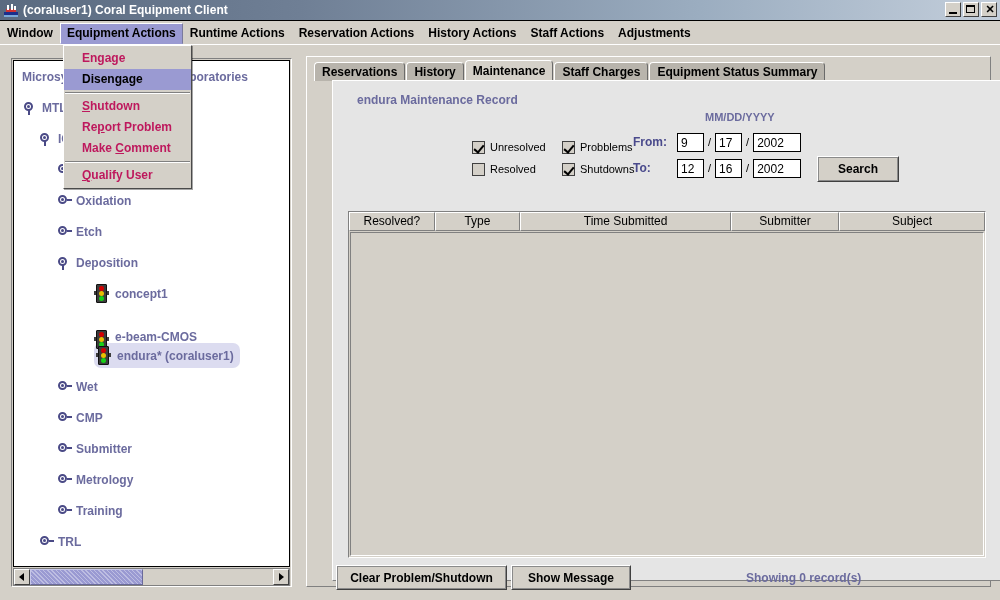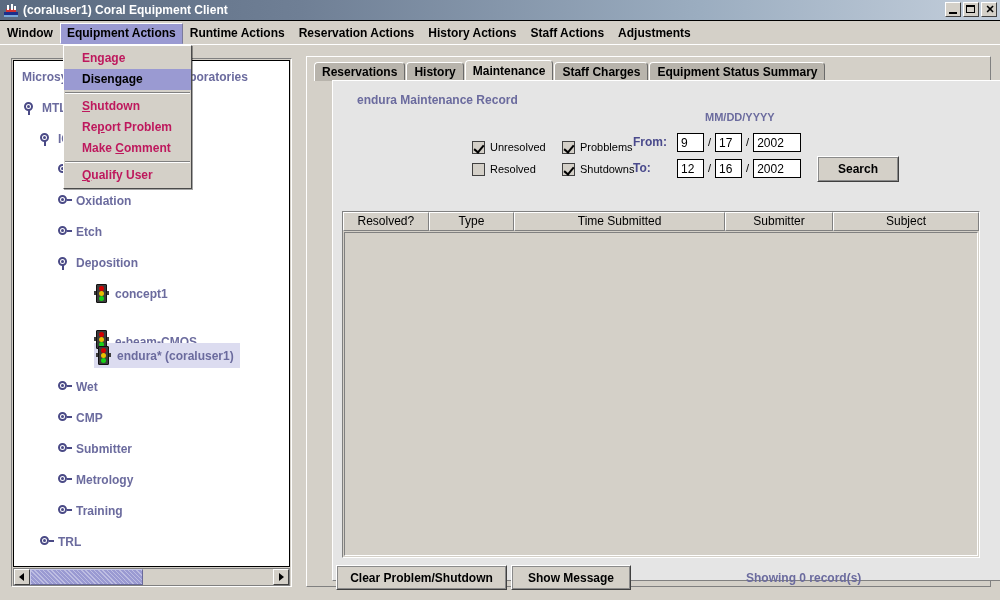--- a/index.html
+++ b/index.html
@@ -77,21 +77,21 @@
   }
   .treebox{
     position:absolute;left:1px;top:1px;width:277px;height:507px;
     background:#ffffff;overflow:hidden;
     border:1px solid #000;box-sizing:border-box;
   }
   .trow{display:flex;align-items:center;height:31px;white-space:nowrap;}
   .trow .lbl{
     font-size:12px;font-weight:bold;color:#6b6b9e;line-height:14px;
   }
-  .trow.selrow .selwrap{background:#dcdcf0;padding:3px 6px 3px 2px;display:flex;align-items:center;}
+  .trow.selrow .selwrap{background:#dcdcf0;padding:3px 6px 3px 2px;display:flex;align-items:center;border-radius:7px;}
   .handle{width:15px;height:15px;position:relative;flex:0 0 auto;margin-right:5px;}
   .handle .hub{position:absolute;width:9px;height:9px;border-radius:50%;border:2px solid #4a4a86;left:2px;top:2px;box-sizing:border-box;background:#ffffff;}
   .handle .hub:after{content:"";position:absolute;width:3px;height:3px;background:#4a4a86;border-radius:50%;left:1px;top:1px;}
   .handle .stem{position:absolute;background:#4a4a86;}
   .handle.exp .stem{width:2px;height:5px;left:5.5px;top:10px;}
   .handle.col .stem{width:5px;height:2px;left:11px;top:5.5px;}
   .tlight{width:15px;height:19px;flex:0 0 auto;margin-right:6px;position:relative;}
   .tlight .body{position:absolute;left:2px;top:0;width:11px;height:19px;background:#3c3c3c;border:1px solid #111;box-sizing:border-box;border-radius:1px;}
   .tlight .ear{position:absolute;width:2px;height:4px;background:#3c3c3c;}
   .tlight .el{left:0;top:7px;} .tlight .er{right:0;top:7px;}
@@ -181,21 +181,21 @@
     background:#d4d0c8;font-size:12px;font-weight:bold;color:#000;
     border-top:1px solid #ffffff;border-left:1px solid #ffffff;
     border-right:1px solid #404040;border-bottom:1px solid #404040;
     box-sizing:border-box;cursor:default;white-space:nowrap;
     display:flex;align-items:center;justify-content:center;
     outline:1px solid #8a8a8a;outline-offset:-2px;
   }
   .searchbtn{position:absolute;left:484px;top:75px;width:82px;height:26px;}
 
   .tablebox{
-    position:absolute;left:9px;top:130px;width:638px;height:347px;
+    position:absolute;left:15px;top:130px;width:638px;height:347px;
     background:#d4d0c8;
     border-top:1px solid #808080;border-left:1px solid #808080;
     border-right:1px solid #ffffff;border-bottom:1px solid #ffffff;
     box-sizing:border-box;
   }
   .thead{display:flex;height:19px;background:#d4d0c8;}
   .th{
     font-size:12px;color:#000;text-align:center;line-height:17px;
     background:#d4d0c8;
     border-top:1px solid #ffffff;border-left:1px solid #ffffff;
@@ -320,21 +320,21 @@
               <span class="ear er"></span>
               <span class="body"></span>
               <span class="bulb r"></span>
               <span class="bulb y"></span>
               <span class="bulb g"></span>
             </span>
             <span class="lbl">concept1</span>
           </div>
         </div>
         <div class="trow" style="padding-left: 80px;">
-          <div class="" style="display: flex; align-items: flex-end; margin-top: 30px;">
+          <div class="" style="display: flex; align-items: flex-start; margin-top: 30px;">
             <span class="tlight">
               <span class="ear el"></span>
               <span class="ear er"></span>
               <span class="body"></span>
               <span class="bulb r"></span>
               <span class="bulb y"></span>
               <span class="bulb g"></span>
             </span>
             <span class="lbl">e-beam-CMOS</span>
           </div>

